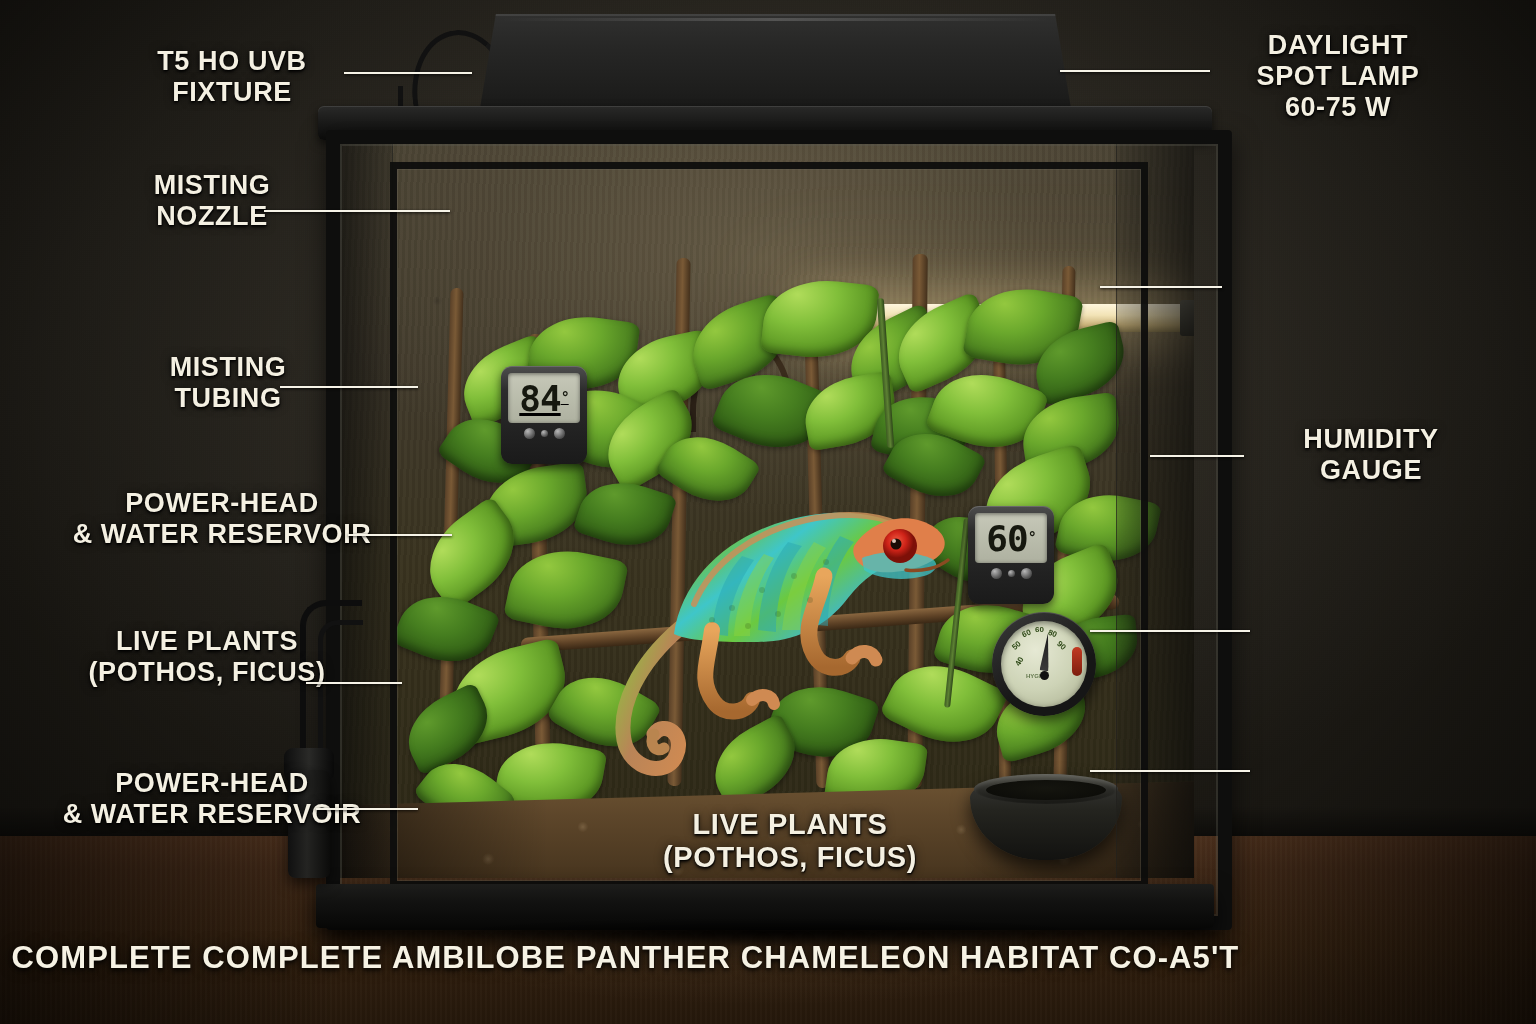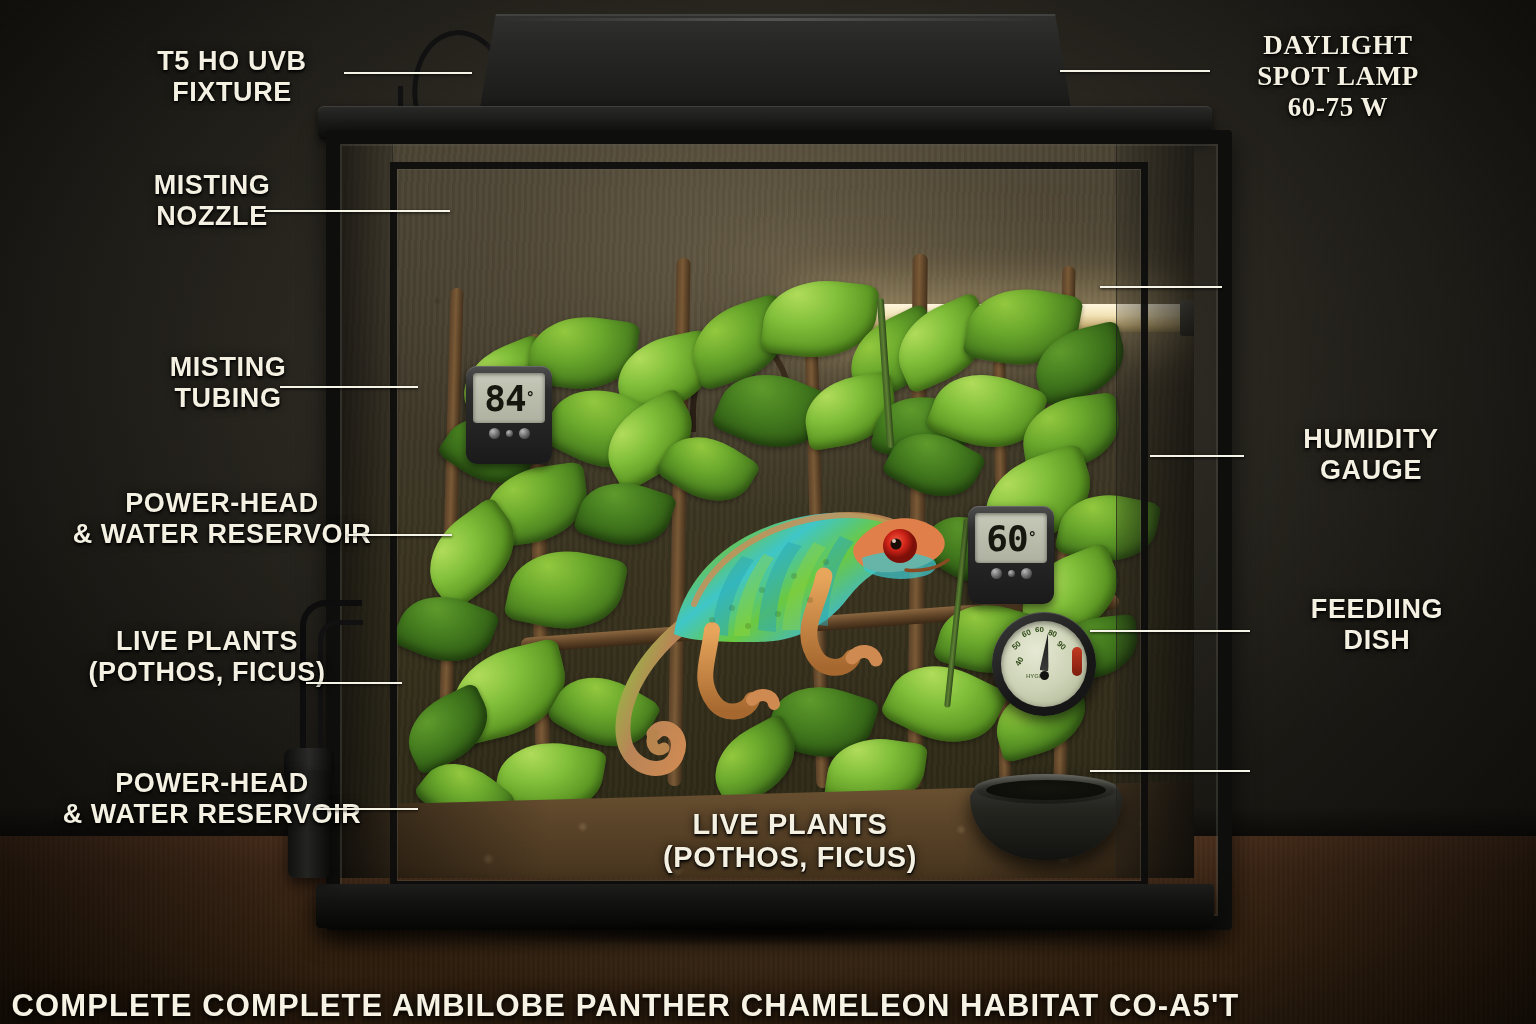--- a/index.html
+++ b/index.html
@@ -301,21 +301,21 @@
     letter-spacing:.6px;line-height:1.14;
     text-shadow:0 2px 3px rgba(0,0,0,.92), 0 0 10px rgba(0,0,0,.6), 1px 1px 0 rgba(0,0,0,.5);
     white-space:pre-line;
   }
   .lbl.c{text-align:center;}
   .lead{
     position:absolute;height:2px;background:#f6f3e7;
     box-shadow:0 1px 3px rgba(0,0,0,.85);
   }
   .caption{
-    position:absolute;left:0;top:988px;width:1251px;text-align:center;
+    position:absolute;left:0;top:940px;width:1251px;text-align:center;
     color:#f6f2e4;font-weight:bold;font-size:31px;letter-spacing:1.1px;
     text-shadow:0 2px 4px rgba(0,0,0,.9), 0 0 14px rgba(0,0,0,.6);
     font-family:"Liberation Sans", sans-serif;
   }
 </style>
 </head>
 <body>
 
 <div id="stage">
 
@@ -494,21 +494,21 @@
     <div class="tank-frame"></div>
     <div class="tank-base"></div>
   </div>
   <div class="tank-shadow"></div>
 
   <div class="pump-cord"></div>
   <div class="pump-cord2"></div>
   <div class="pump-head"></div>
   <div class="pump"></div>
 
-  <div class="digi" style="left:466px;top:366px;width:72px;height:84px;">
+  <div class="digi" style="left:501px;top:366px;width:72px;height:84px;text-decoration:underline;">
     <div class="digi-lcd" style="font-size:36px;">
       <span>84</span>
         <span style="font-size:15px;vertical-align:super;">°</span>
     </div>
     <div class="digi-btns">
       <div class="digi-b"></div>
       <div class="digi-b sm"></div>
       <div class="digi-b"></div>
     </div>
   </div>
@@ -557,33 +557,31 @@
   <div class="lead" style="left:348px;top:534px;width:104px;"></div>
 
   <div class="lbl c" style="left:52px;top:626px;width:310px;font-size:27px;">LIVE PLANTS
 (POTHOS, FICUS)</div>
   <div class="lead" style="left:306px;top:682px;width:96px;"></div>
 
   <div class="lbl c" style="left:52px;top:768px;width:320px;font-size:27px;">POWER-HEAD
 &amp; WATER RESERVOIR</div>
   <div class="lead" style="left:316px;top:808px;width:102px;"></div>
 
-  <div class="lbl c" style="left:1218px;top:30px;width:240px;font-size:27px;font-family:Liberation Serif, serif;">DAYLIGHT
+  <div class="lbl c" style="left:1218px;top:30px;width:240px;font-size:27px;">DAYLIGHT
 SPOT LAMP
 60-75 W</div>
   <div class="lead" style="left:1060px;top:70px;width:150px;"></div>
 
   <div class="lead" style="left:1100px;top:286px;width:122px;"></div>
 
   <div class="lbl c" style="left:1256px;top:424px;width:230px;font-size:27px;">HUMIDITY
 GAUGE</div>
   <div class="lead" style="left:1150px;top:455px;width:94px;"></div>
 
-  <div class="lbl c" style="left:1262px;top:594px;width:230px;font-size:27px;">FEEDIING
-DISH</div>
   <div class="lead" style="left:1090px;top:630px;width:160px;"></div>
 
   <div class="lead" style="left:1090px;top:770px;width:160px;"></div>
 
   <div class="lbl c" style="left:620px;top:808px;width:340px;font-size:29px;">LIVE PLANTS
 (POTHOS, FICUS)</div>
 
   <div class="caption">COMPLETE COMPLETE AMBILOBE PANTHER CHAMELEON HABITAT  CO-A5'T</div>
 
 </div>

